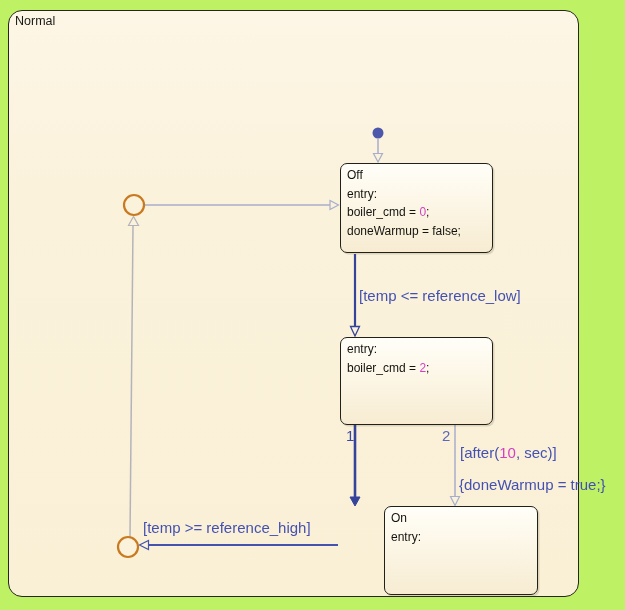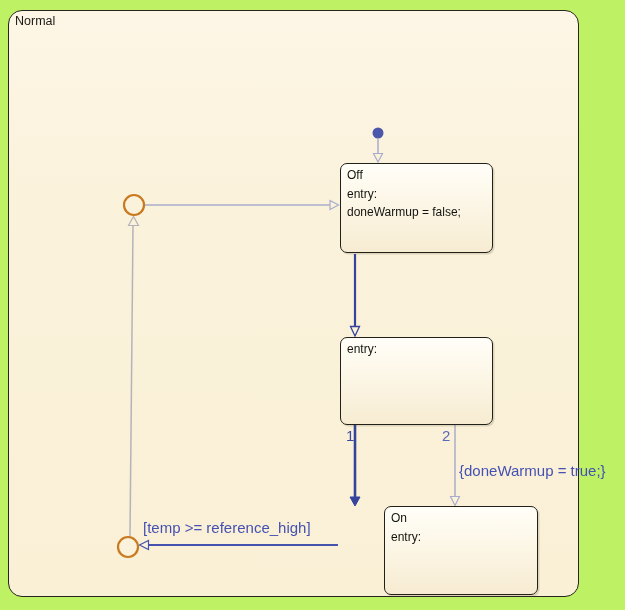--- a/index.html
+++ b/index.html
@@ -63,34 +63,38 @@
     <line x1="144" y1="205" x2="330" y2="205" stroke="#a8adcc" stroke-width="1.5"></line>
     <polygon points="330,200.5 330,209.5 338.5,205" fill="#fbf2dc" stroke="#a8adcc" stroke-width="1.2"></polygon>
 
     <circle cx="134" cy="205" r="10" fill="#fbf2dc" stroke="#c9791f" stroke-width="2.2"></circle>
     <circle cx="128" cy="547" r="10" fill="#fbf2dc" stroke="#c9791f" stroke-width="2.2"></circle>
   </svg>
 
   <div class="state state-off">
     <div>Off</div>
     <div>entry:</div>
+    <div><span>boiler_cmd = </span><span class="num">0</span><span>;</span></div>
     <div>doneWarmup = false;</div>
   </div>
 
   <div class="state state-warmup">
     <div>entry:</div>
+    <div><span>boiler_cmd = </span><span class="num">2</span><span>;</span></div>
   </div>
 
   <div class="state state-on">
     <div>On</div>
     <div>entry:</div>
   </div>
 
+  <div class="tlabel" style="left:359px;top:287px;">[temp &lt;= reference_low]</div>
 
   <div class="exit-num" style="left:346px;top:427px;">1</div>
   <div class="exit-num" style="left:442px;top:427px;color:#5b68bd;">2</div>
 
 
-  <div class="tlabel" style="left:459px;top:462px;">{doneWarmup = true;}</div>
+  <div class="tlabel" style="left:460px;top:444px;"><span>[after(</span><span class="num">10</span><span>, sec)]</span></div>
+  <div class="tlabel" style="left:459px;top:476px;">{doneWarmup = true;}</div>
 
   <div class="tlabel" style="left:143px;top:519px;">[temp &gt;= reference_high]</div>
 
 </div>
 
 </body></html>

